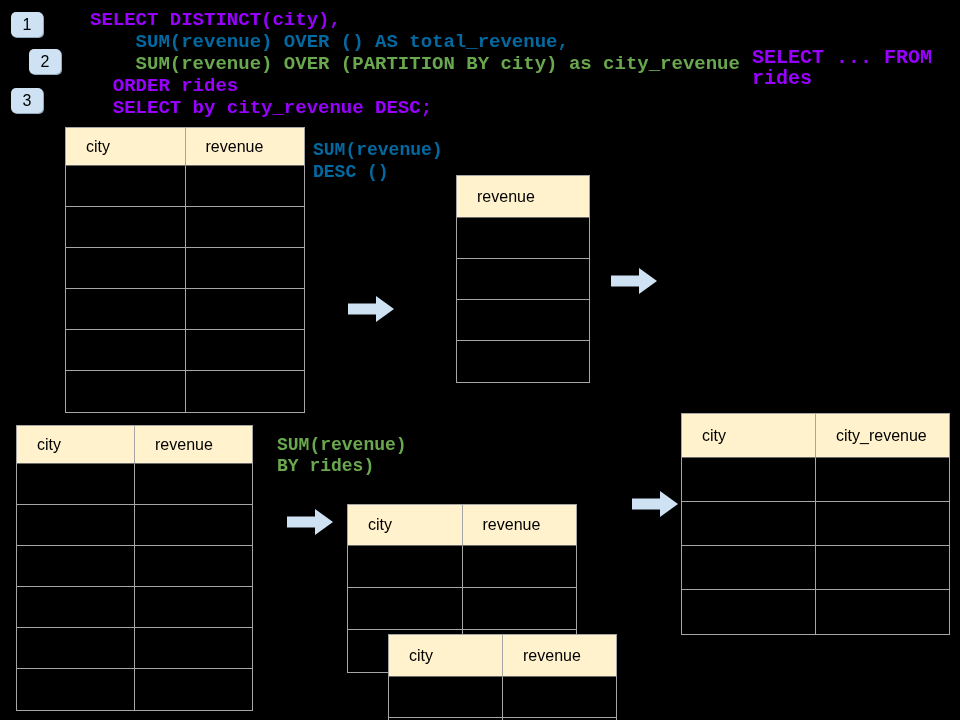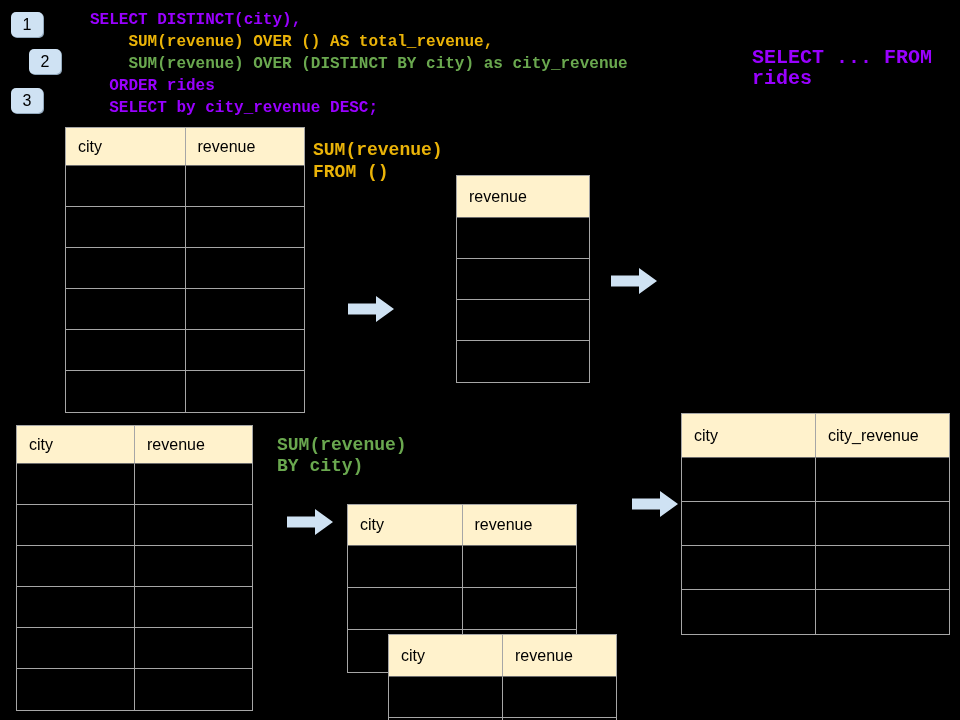--- a/index.html
+++ b/index.html
@@ -15,43 +15,43 @@
   }
   #badge-1{left:11px;top:12px}
   #badge-2{left:29px;top:49px}
   #badge-3{left:11px;top:88px}
 
   
   .codeblock{
     position:absolute;white-space:pre;
     font-family:"Liberation Mono","DejaVu Sans Mono",monospace;font-weight:bold;
   }
-  #sql-main{left:90px;top:9px;font-size:16px;line-height:22px;}
+  #sql-main{left:90px;top:9px;font-size:19px;line-height:22px;}
   #side-snippet{left:752px;top:47px;font-size:20px;line-height:21px;}
   #ann-total{left:313px;top:139px;font-size:18px;line-height:22px;}
   #ann-partition{left:277px;top:435px;font-size:18px;line-height:21px;}
   .c-purple{color:#9900ff}
-  .c-red{color:#eab308}
+  .c-red{color:#0369a1}
   .c-green{color:#6aa84f}
 
   
   .dtable{
     position:absolute;background:#000;border:1px solid #a6a6a6;box-sizing:border-box;
   }
   .trow{display:flex;}
   .tcell{
     flex:1;box-sizing:border-box;
     border-right:1px solid #a6a6a6;border-bottom:1px solid #a6a6a6;
     height:var(--rh);
   }
   .tcell:last-child{border-right:none;}
   .trow:last-child .tcell{border-bottom:none;}
   .thead .tcell{
     height:var(--hh);background:#fff2cc;display:flex;align-items:center;
-    padding-left:12px;color:#000;font-size:16px;border-bottom:1px solid #6b6b6b;
+    padding-left:20px;color:#000;font-size:16px;border-bottom:1px solid #6b6b6b;
   }
   #t1{left:65px;top:127px;width:240px;--hh:38px;--rh:41px}
   #t2{left:456px;top:175px;width:134px;--hh:42px;--rh:41px}
   #t3{left:16px;top:425px;width:237px;--hh:38px;--rh:41px}
   #t4{left:347px;top:504px;width:230px;--hh:41px;--rh:42px}
   #t5{left:388px;top:634px;width:229px;--hh:42px;--rh:41px}
   #t6{left:681px;top:413px;width:269px;--hh:44px;--rh:44px}
 
   
   .flow-arrow{position:absolute;width:46px;height:26px;}
@@ -62,27 +62,27 @@
 </style>
 </head>
 <body>
 
 <div id="stage">
 
   <div class="badge" id="badge-1">1</div>
   <div class="badge" id="badge-2">2</div>
   <div class="badge" id="badge-3">3</div>
 
-  <div class="codeblock" id="sql-main"><div class="c-purple">SELECT DISTINCT(city),</div><div class="c-red">    SUM(revenue) OVER () AS total_revenue,</div><div class="c-green">    SUM(revenue) OVER (DISTINCT BY city) as city_revenue</div><div class="c-purple">  ORDER rides</div><div class="c-purple">  SELECT by city_revenue DESC;</div></div>
+  <div class="codeblock" id="sql-main"><div class="c-purple">SELECT DISTINCT(city),</div><div class="c-red">    SUM(revenue) OVER () AS total_revenue,</div><div class="c-green">    SUM(revenue) OVER (PARTITION BY city) as city_revenue</div><div class="c-purple">  ORDER rides</div><div class="c-purple">  SELECT by city_revenue DESC;</div></div>
 
   <div class="codeblock" id="side-snippet"><div class="c-purple">SELECT ... FROM</div><div class="c-purple">rides</div></div>
 
-  <div class="codeblock" id="ann-total"><div class="c-red">SUM(revenue)</div><div class="c-red">FROM ()</div></div>
-
-  <div class="codeblock" id="ann-partition"><div class="c-green">SUM(revenue)</div><div class="c-green">BY city)</div></div>
+  <div class="codeblock" id="ann-total"><div class="c-red">SUM(revenue)</div><div class="c-red">DESC ()</div></div>
+
+  <div class="codeblock" id="ann-partition"><div class="c-green">SUM(revenue)</div><div class="c-green">BY rides)</div></div>
 
   <div class="dtable" id="t1">
       <div class="trow thead">
         <div class="tcell">city</div>
         <div class="tcell">revenue</div>
       </div>
       <div class="trow">
         <div class="tcell"></div>
         <div class="tcell"></div>
       </div>

